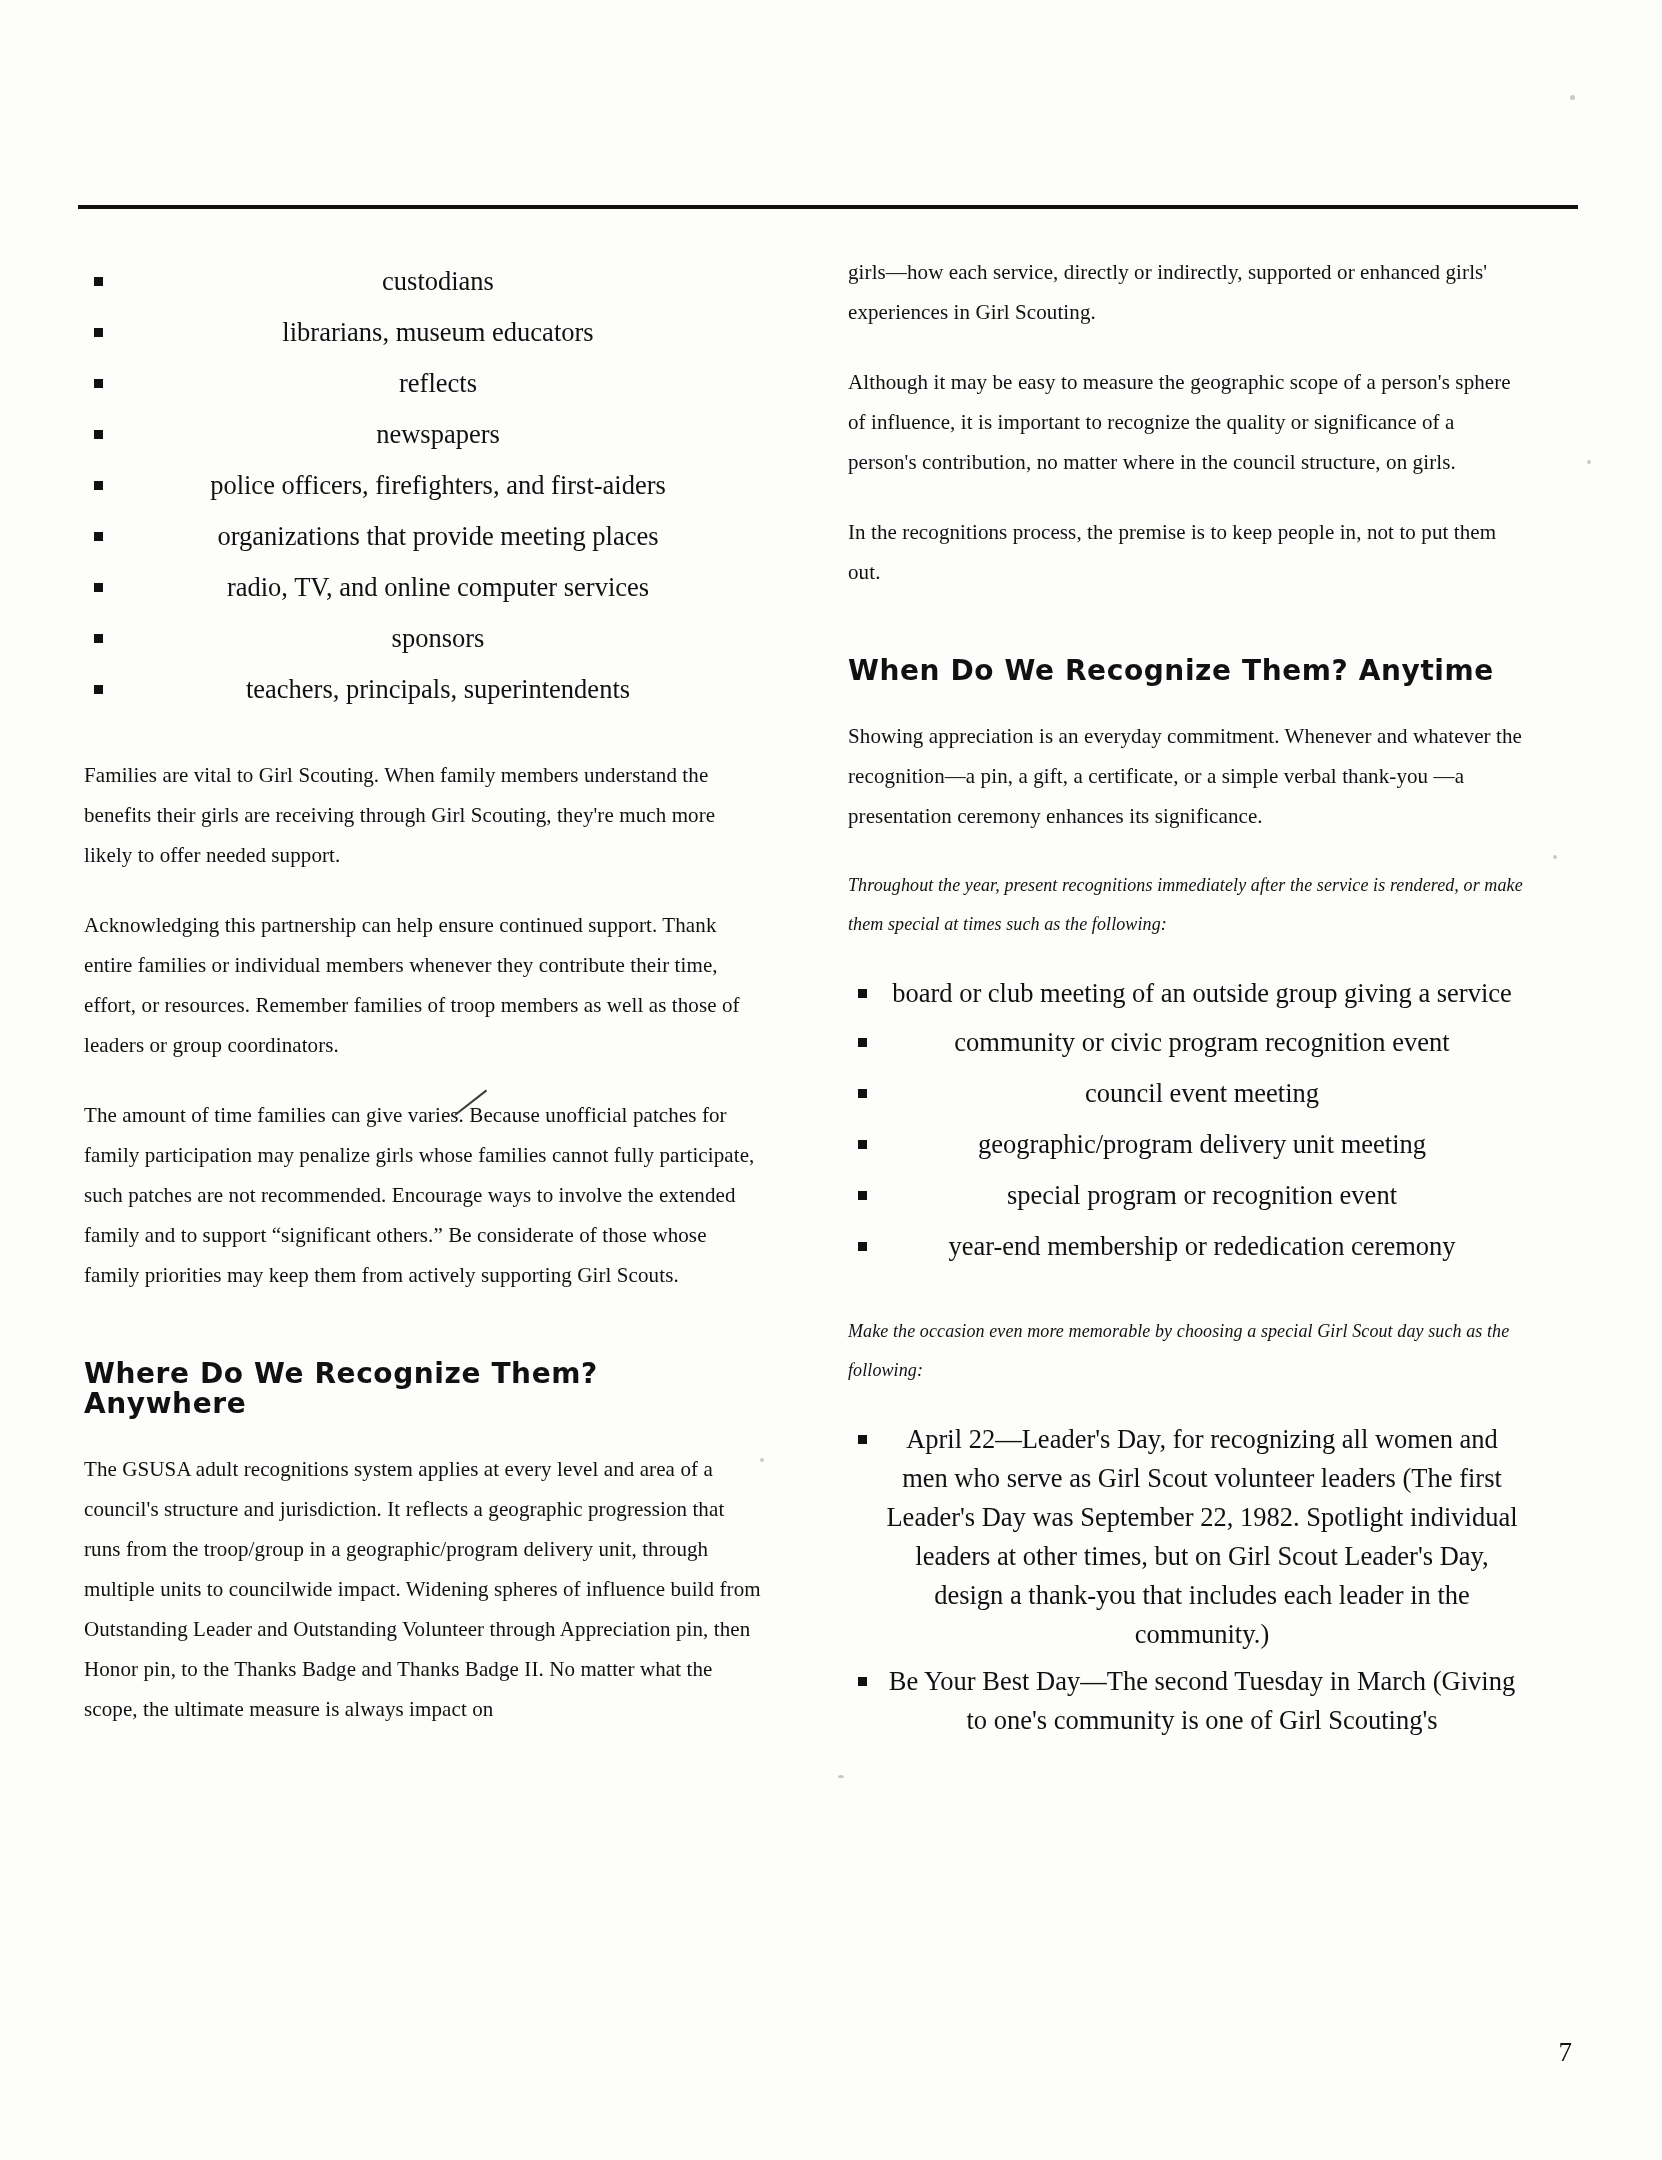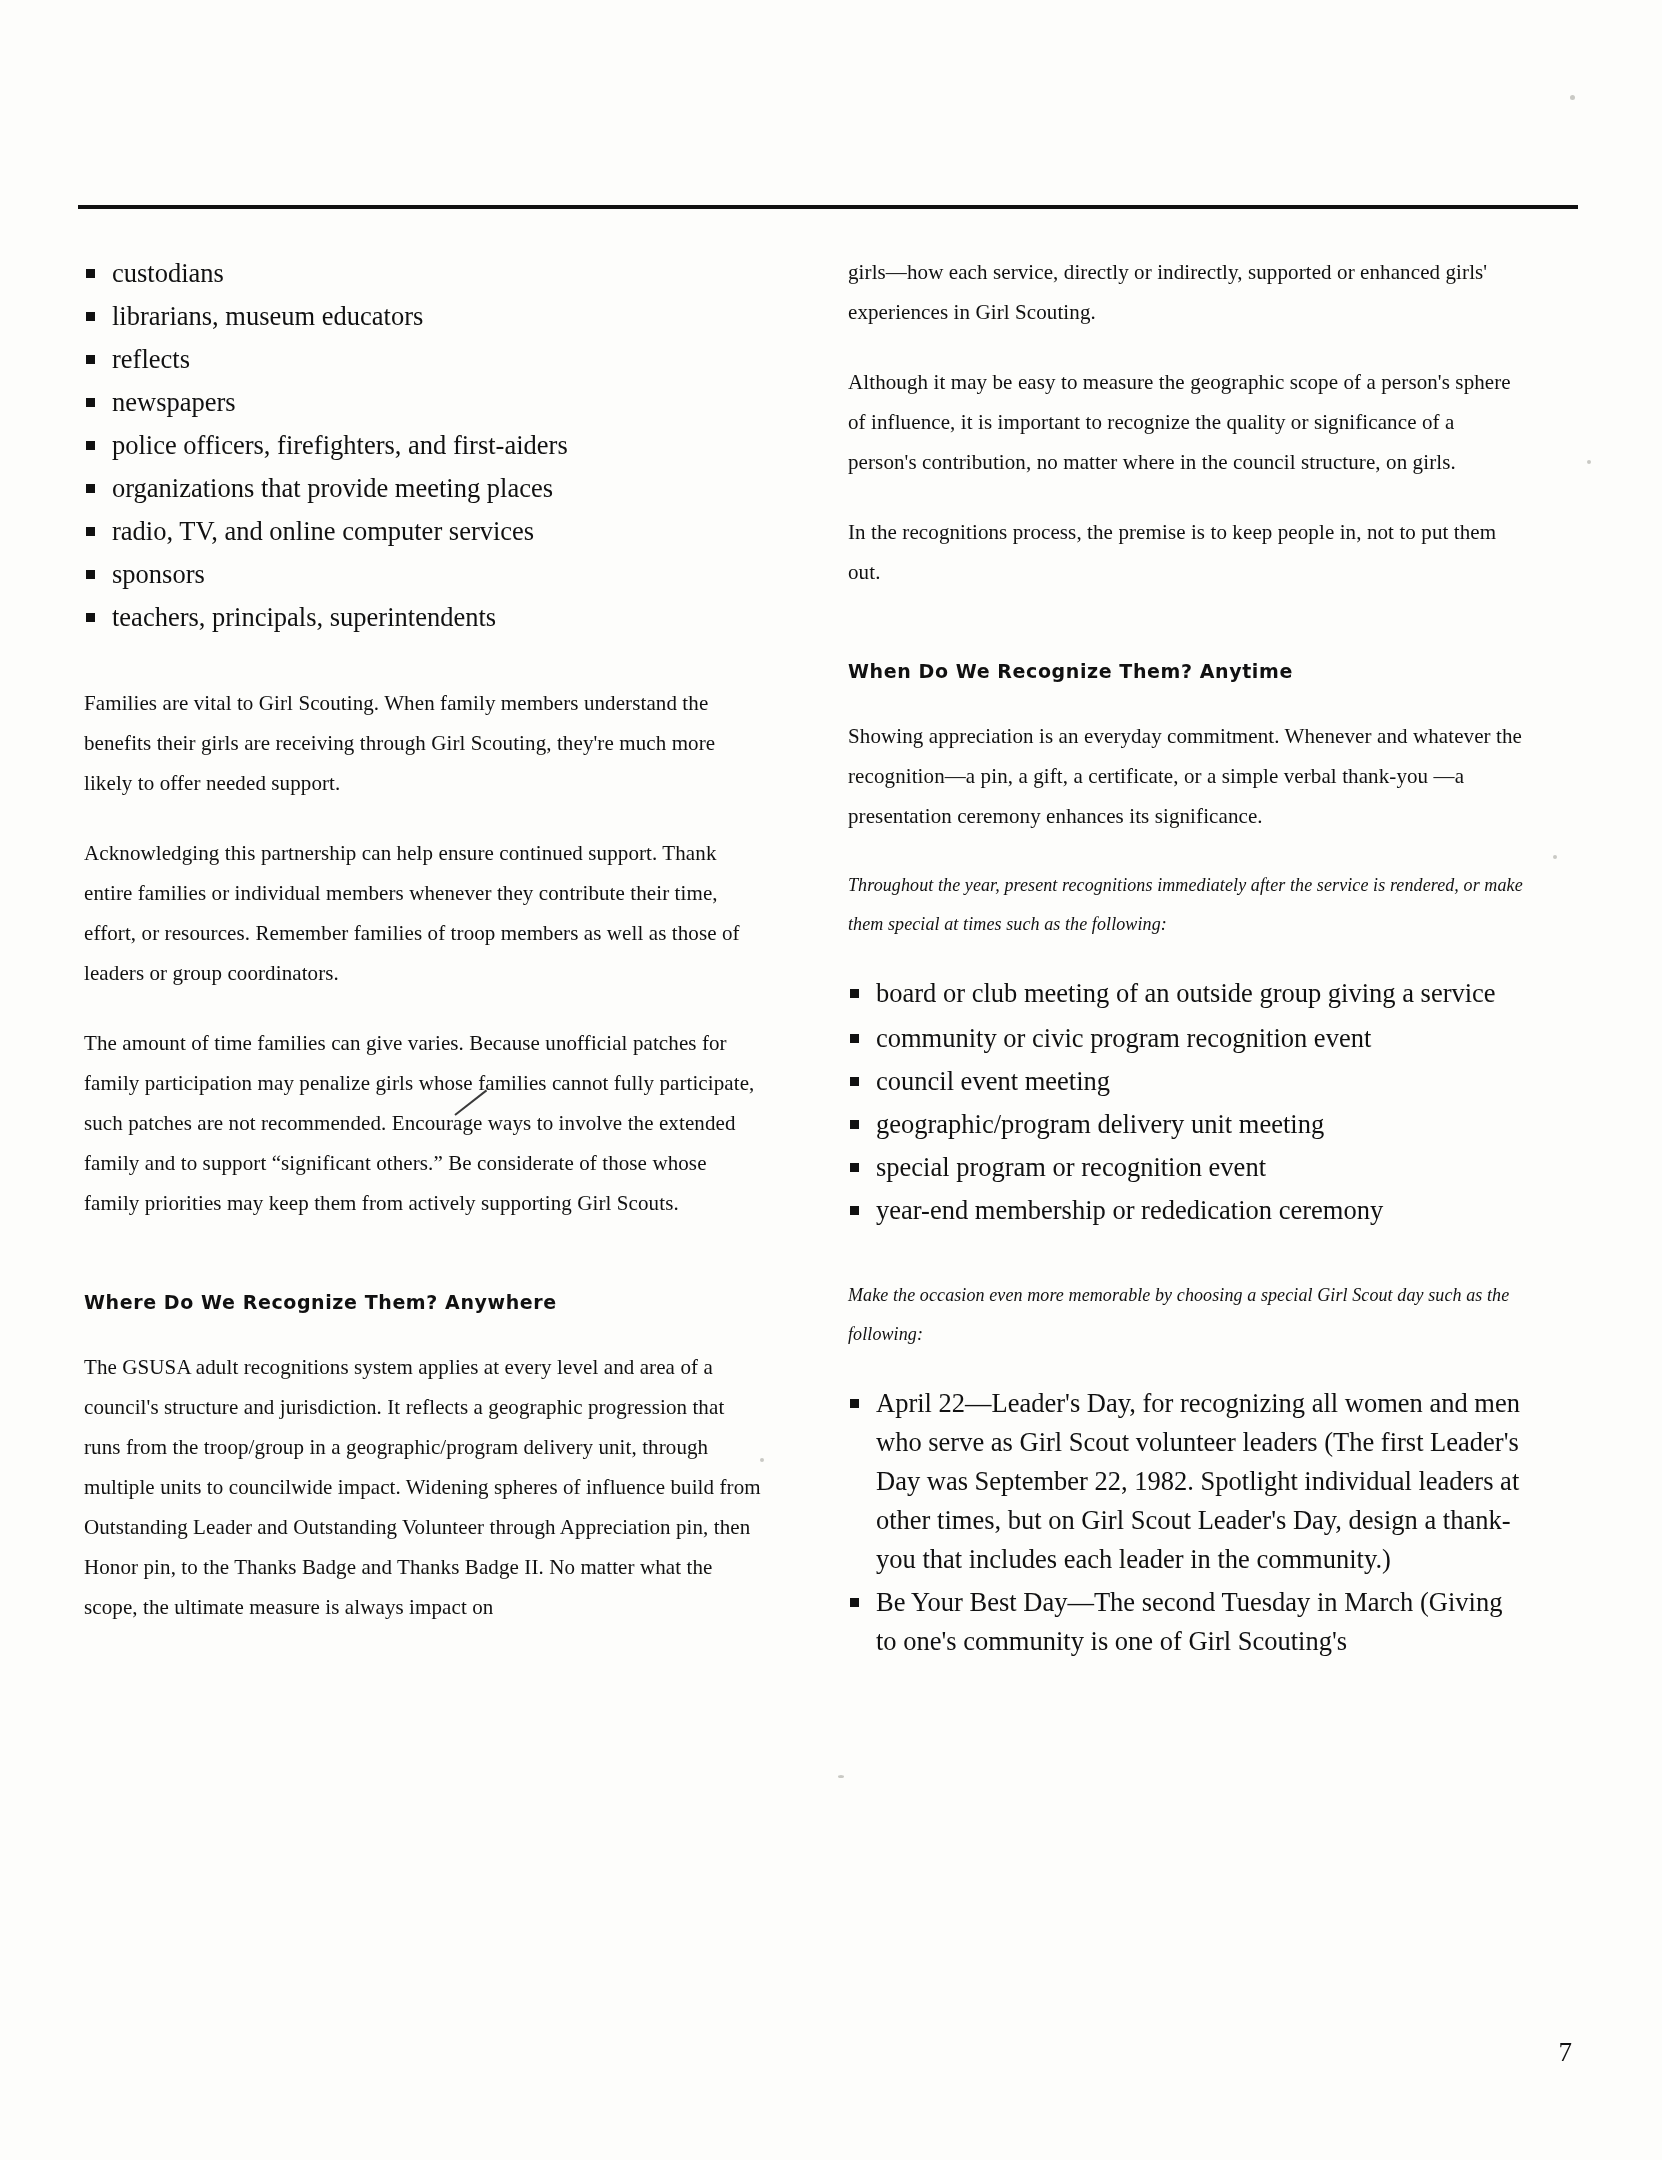--- a/index.html
+++ b/index.html
@@ -53,36 +53,37 @@
     letter-spacing: 0.1px;
   }
   p.italic {
     font-style: italic;
     font-size: 18px;
     line-height: 39px;
   }
   h2 {
     margin: 0 0 30px 0;
     font-family: "DejaVu Sans", sans-serif;
-    font-size: 19px;
+    font-size: 28px;
     font-weight: bold;
     letter-spacing: 0.6px;
     line-height: 30px;
   }
   ul {
     margin: 0 0 30px 0;
     padding: 0;
     list-style: none;
   }
   li {
     position: relative;
     font-size: 26.5px;
     line-height: 43px;
     padding-left: 28px;
-    margin: 0;
+    margin: 8px;
+    text-align: center;
   }
   li.wrap { line-height: 39px; margin-bottom: 4px; }
   li .bullet {
     position: absolute;
     left: 2px;
     top: 17px;
     width: 9px;
     height: 9px;
     background: #111111;
   }

